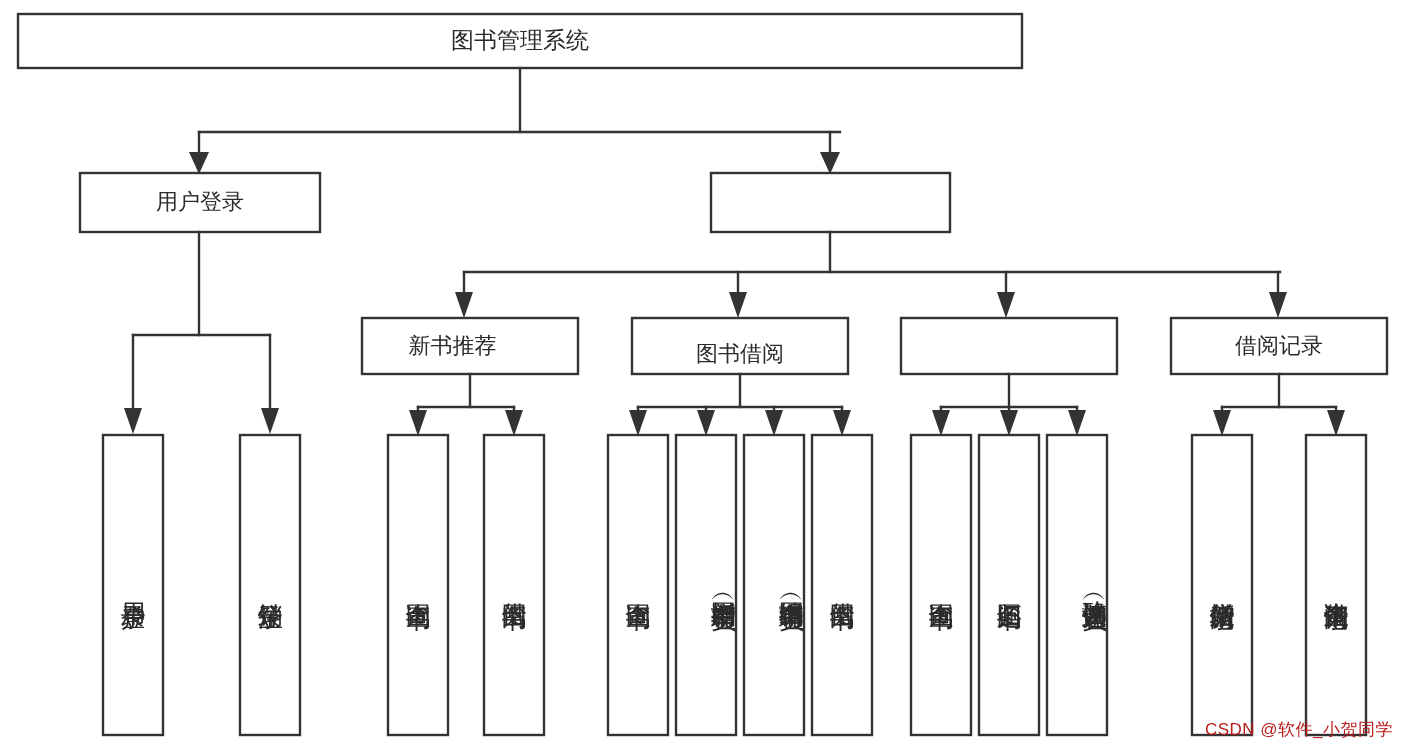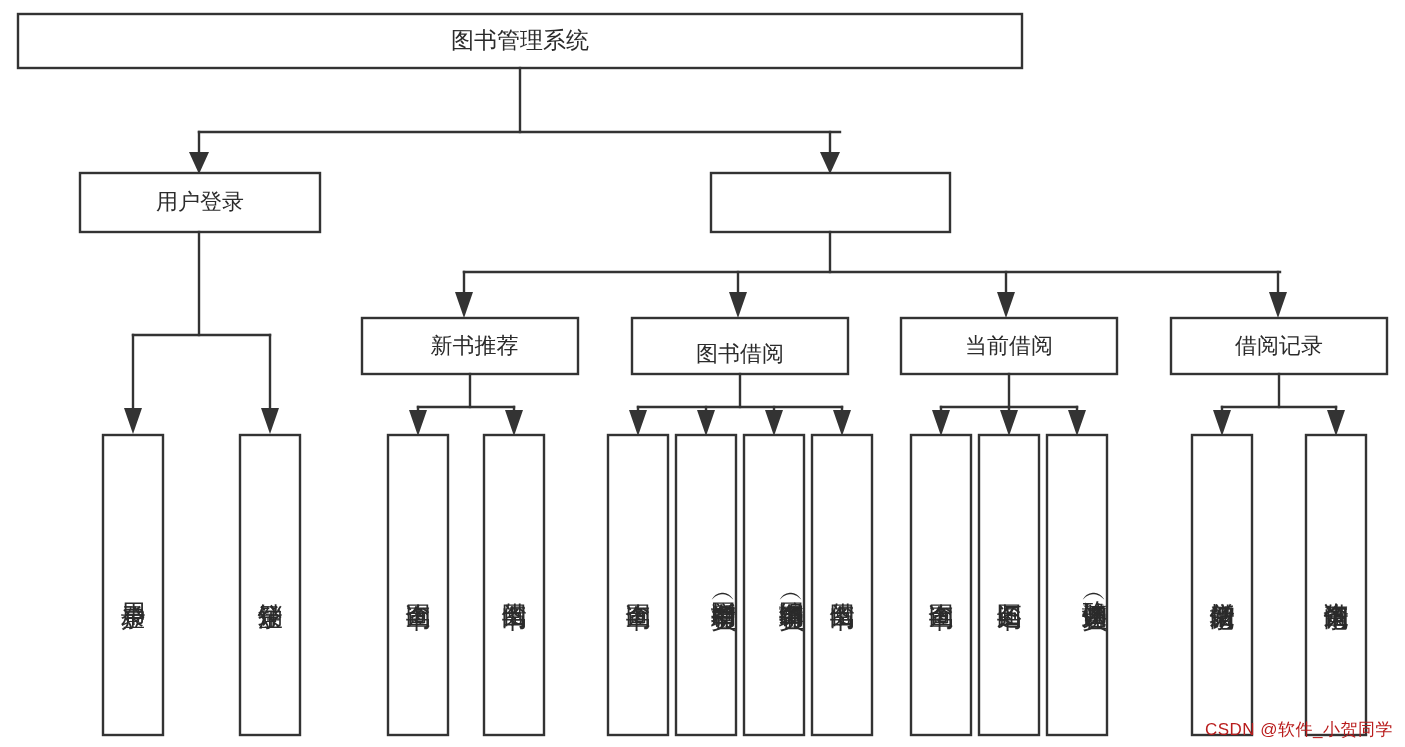--- a/index.html
+++ b/index.html
@@ -172,23 +172,22 @@
     <rect class="node-box" x="1047" y="435" width="60" height="300"></rect>
 
     <rect class="node-box" x="1192" y="435" width="60" height="300"></rect>
     <rect class="node-box" x="1306" y="435" width="60" height="300"></rect>
   </svg>
 
   <div class="node-label horiz-label root" style="left:18px; top:14px; width:1004px; height:54px;">图书管理系统</div>
 
   <div class="node-label horiz-label" style="left:80px; top:173px; width:240px; height:59px;">用户登录</div>
 
-  <div class="node-label horiz-label" style="left:384px; top:318px; width:181px; height:56px;">新书推荐</div>
+  <div class="node-label horiz-label" style="left:362px; top:318px; width:181px; height:56px;">新书推荐</div>
   <div class="node-label horiz-label" style="left:632px; top:318px; width:216px; height:72px;">图书借阅</div>
-  <div class="node-label horiz-label" style="left:901px; top:318px; width:216px; height:56px;">当前借阅</div>
   <div class="node-label horiz-label" style="left:1171px; top:318px; width:216px; height:56px;">借阅记录</div>
 
   <div class="node-label vert-label" style="left:103px; top:435px; width:60px; height:300px;">用户登录</div>
   <div class="node-label vert-label" style="left:240px; top:435px; width:60px; height:300px;">注销登录</div>
 
   <div class="node-label vert-label" style="left:388px; top:435px; width:60px; height:300px;">查询图书</div>
   <div class="node-label vert-label" style="left:484px; top:435px; width:60px; height:300px;">借阅图书</div>
 
   <div class="node-label vert-label" style="left:608px; top:435px; width:60px; height:300px;">查询图书</div>
   <div class="node-label vert-label" style="left:676px; top:435px; width:60px; height:300px; align-items:flex-start;">新增图书（管理员）</div>

